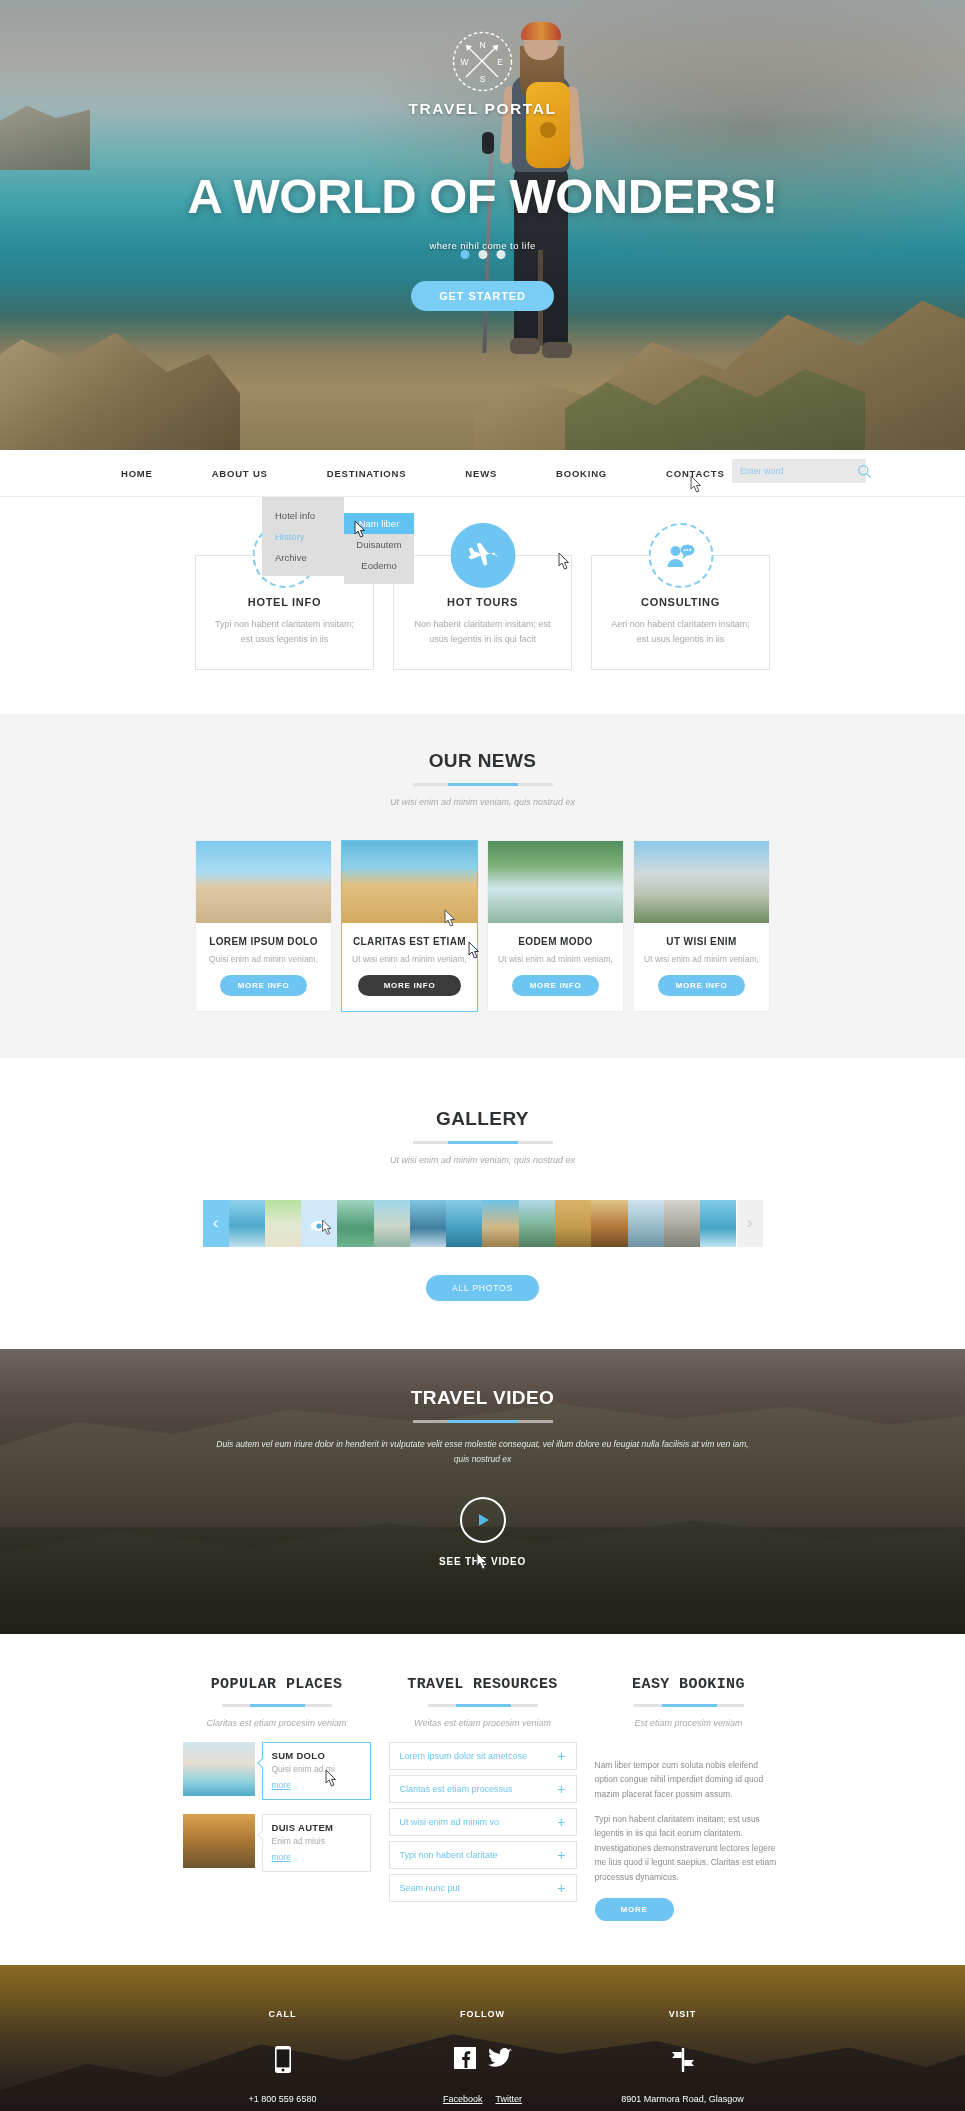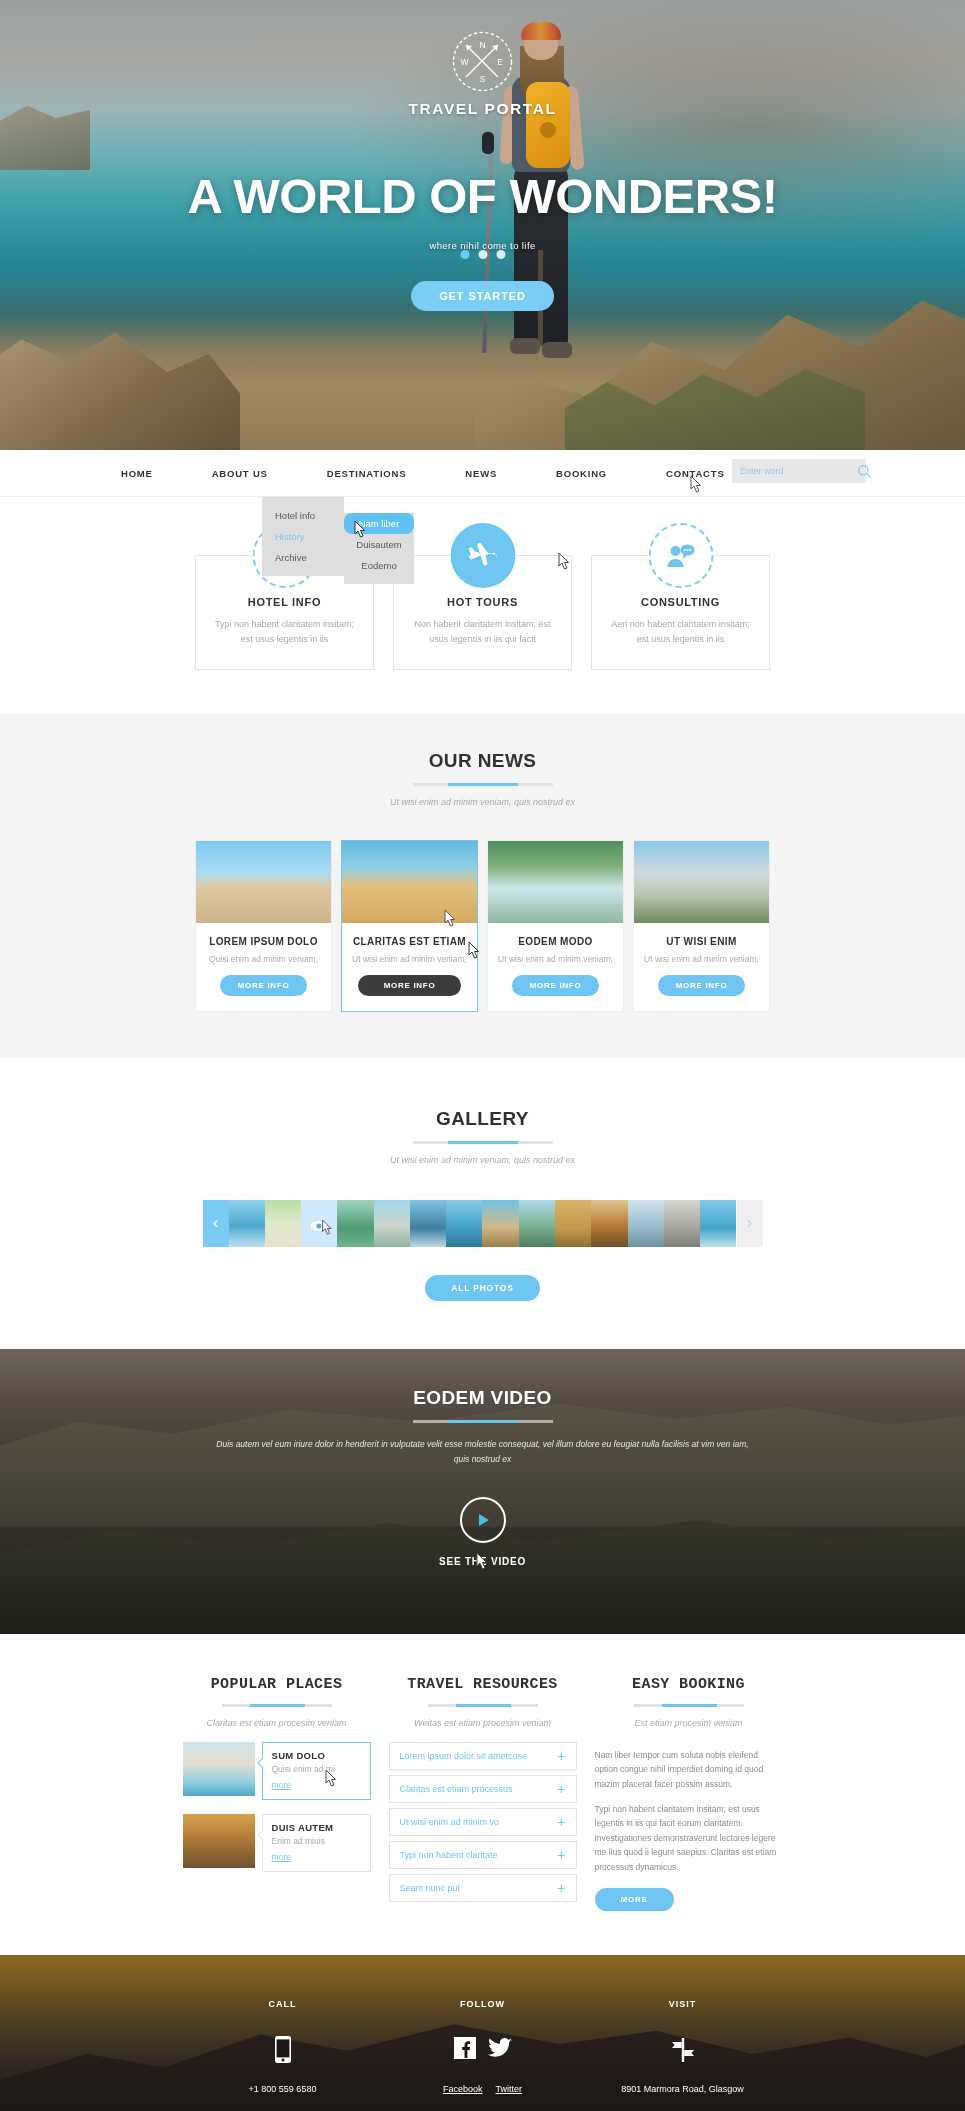--- a/index.html
+++ b/index.html
@@ -126,21 +126,21 @@
     background:#dedede; padding:8px 0; z-index:45;
   }
   .dd a { display:block; padding:5px 13px; font-size:9.5px; color:#55595c;
     text-decoration:none; }
   .dd a.hl { color:#7ec5ee; }
   .dd2 {
     position:absolute; left:82px; top:16px; width:70px;
     background:#dedede; padding:0 0 8px 0; z-index:46;
   }
   .dd2 a { display:block; padding:5px 11px; font-size:9.5px; color:#55595c;
-    text-decoration:none; text-align:center;border-radius:8px; }
+    text-decoration:none; text-align:center; }
   .dd2 a.sel { background:#5fc2f2; color:#fff; }
 
   
   .cursor { position:absolute; width:16px; height:20px; z-index:99; pointer-events:none; }
 
   
   .services { background:#fff; padding:58px 0 44px; }
   .svc-row { width:575px; margin:0 auto; display:flex; gap:19px; }
   .svc {
     flex:1; border:1px solid #e3e3e3; background:#fff; padding:40px 14px 22px;
@@ -184,21 +184,21 @@
   .arrow { width:26px; background:#79cbf3; display:flex; align-items:center;
     justify-content:center; color:#fff; font-size:17px; }
   .arrow.r { background:#f0f0f0; color:#c9c9c9; }
   .thumbs { flex:1; display:flex; }
   .thumbs div { flex:1; }
   .thumbs div.sel { background:#cfe9fa !important; position:relative; }
   .eye { position:absolute; left:50%; top:50%; transform:translate(-50%,-50%);
     width:18px; height:11px; }
   .btn-all { display:block; margin:28px auto 0; background:#6ec5f2; color:#fff;
     border:none; border-radius:15px; padding:8px 26px; font-size:8.5px;
-    font-weight:bold; letter-spacing:.8px; cursor:pointer; }
+    font-weight:normal; letter-spacing:.8px; cursor:pointer; }
 
   
   .video { position:relative; height:285px; overflow:hidden; text-align:center;
     background:linear-gradient(to bottom,#6e655c 0%,#564c43 18%,#3e3a31 42%,#2f2c25 70%,#24221d 100%); }
   .mtn { position:absolute; left:0; right:0; top:28px; height:150px;
     background:linear-gradient(#5f5a4a,#403c31);
     clip-path:polygon(0% 46%, 8% 30%, 18% 38%, 30% 22%, 44% 30%, 58% 18%, 70% 28%, 82% 20%, 92% 32%, 100% 26%, 100% 100%, 0% 100%); }
   .mtn2 { position:absolute; left:0; right:0; top:150px; height:135px;
     background:linear-gradient(#3b3a2d,#1f1e18);
     clip-path:polygon(0% 40%, 12% 24%, 26% 36%, 40% 18%, 56% 32%, 72% 16%, 86% 30%, 100% 22%, 100% 100%, 0% 100%); }
@@ -232,21 +232,21 @@
     width:7px; height:7px; background:#fff; border-left:1px solid #e3e3e3;
     border-bottom:1px solid #e3e3e3; transform:rotate(45deg); }
   .place-box.act:before { border-left:1px solid #6ec5f2; border-bottom:1px solid #6ec5f2; }
 
   .acc { margin-top:14px; }
   .acc-item { border:1px solid #e3e3e3; padding:6px 10px; margin-bottom:5px;
     display:flex; align-items:center; justify-content:space-between; cursor:pointer; }
   .acc-item span { font-size:9px; color:#6ec5f2; }
   .acc-item i { color:#6ec5f2; font-size:14px; font-style:normal; line-height:1; }
 
-  .bk-text { font-size:8.5px; color:#8b8b8b; line-height:1.72; margin-top:20px; }
+  .bk-text { font-size:8.5px; color:#8b8b8b; line-height:1.72; margin-top:30px; }
   .bk-text + .bk-text { margin-top:10px; }
   .btn-bk { margin-top:13px; background:#6ec5f2; color:#fff; border:none;
     border-radius:14px; padding:7px 26px; font-size:8px; font-weight:bold;
     letter-spacing:.8px; cursor:pointer; }
 
   
   .footer { position:relative; height:205px; overflow:hidden;
     background:linear-gradient(to bottom,#8a6b22 0%,#6e5520 16%,#4a3c22 34%,#2c2520 56%,#1a1614 80%,#120f0e 100%); }
   .fmtn { position:absolute; left:0; right:0; top:40px; height:165px;
     background:linear-gradient(#2c231e,#151110);
@@ -521,21 +521,21 @@
     <div class="arrow r">›</div>
   </div>
 
   <button class="btn-all">ALL PHOTOS</button>
 </section>
 
 <section class="video">
   <div class="mtn"></div>
   <div class="mtn2"></div>
   <div class="video-in">
-    <h2>EODEM VIDEO</h2>
+    <h2>TRAVEL VIDEO</h2>
     <div class="rule">
         <i></i>
       </div>
     <p class="vtext">Duis autem vel eum iriure dolor in hendrerit in vulputate velit esse molestie consequat, vel illum dolore eu feugiat nulla facilisis at vim ven iam, quis nostrud ex</p>
     <div class="play">
       <svg width="18" height="18" viewBox="0 0 18 18">
           <polygon points="5,3 15,9 5,15" fill="#4fb9ea"></polygon>
         </svg>
     </div>
     <div class="seevid">SEE THE VIDEO</div>

